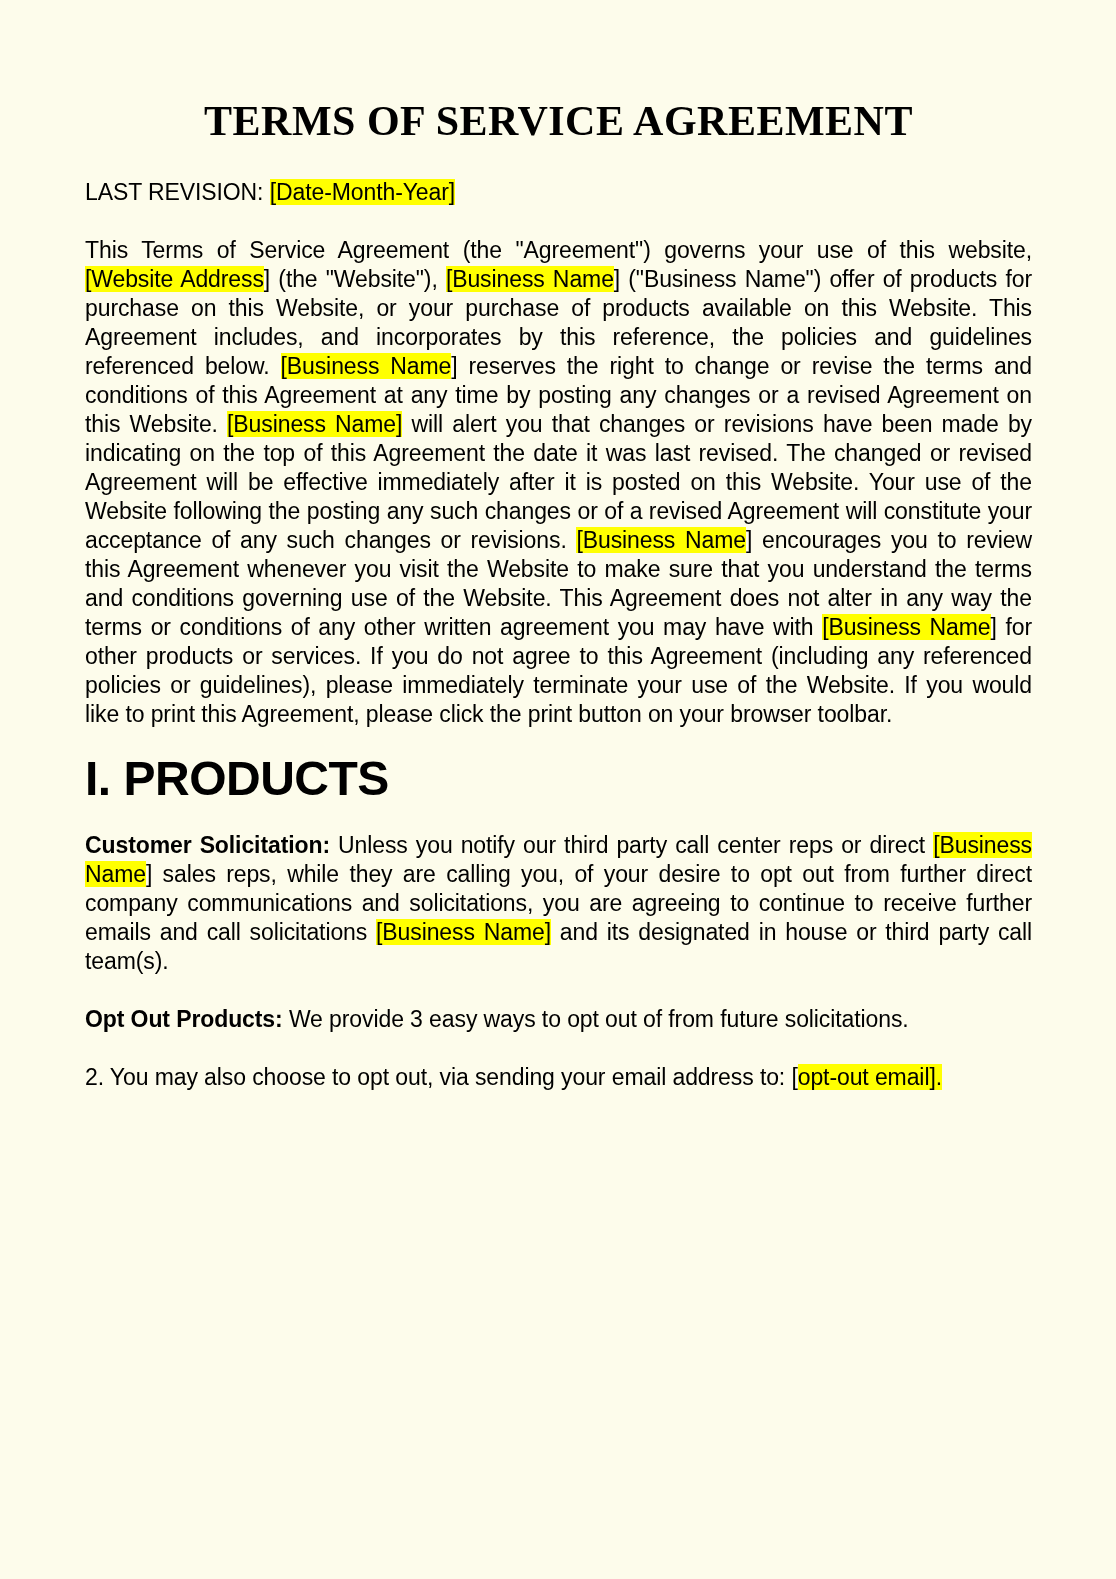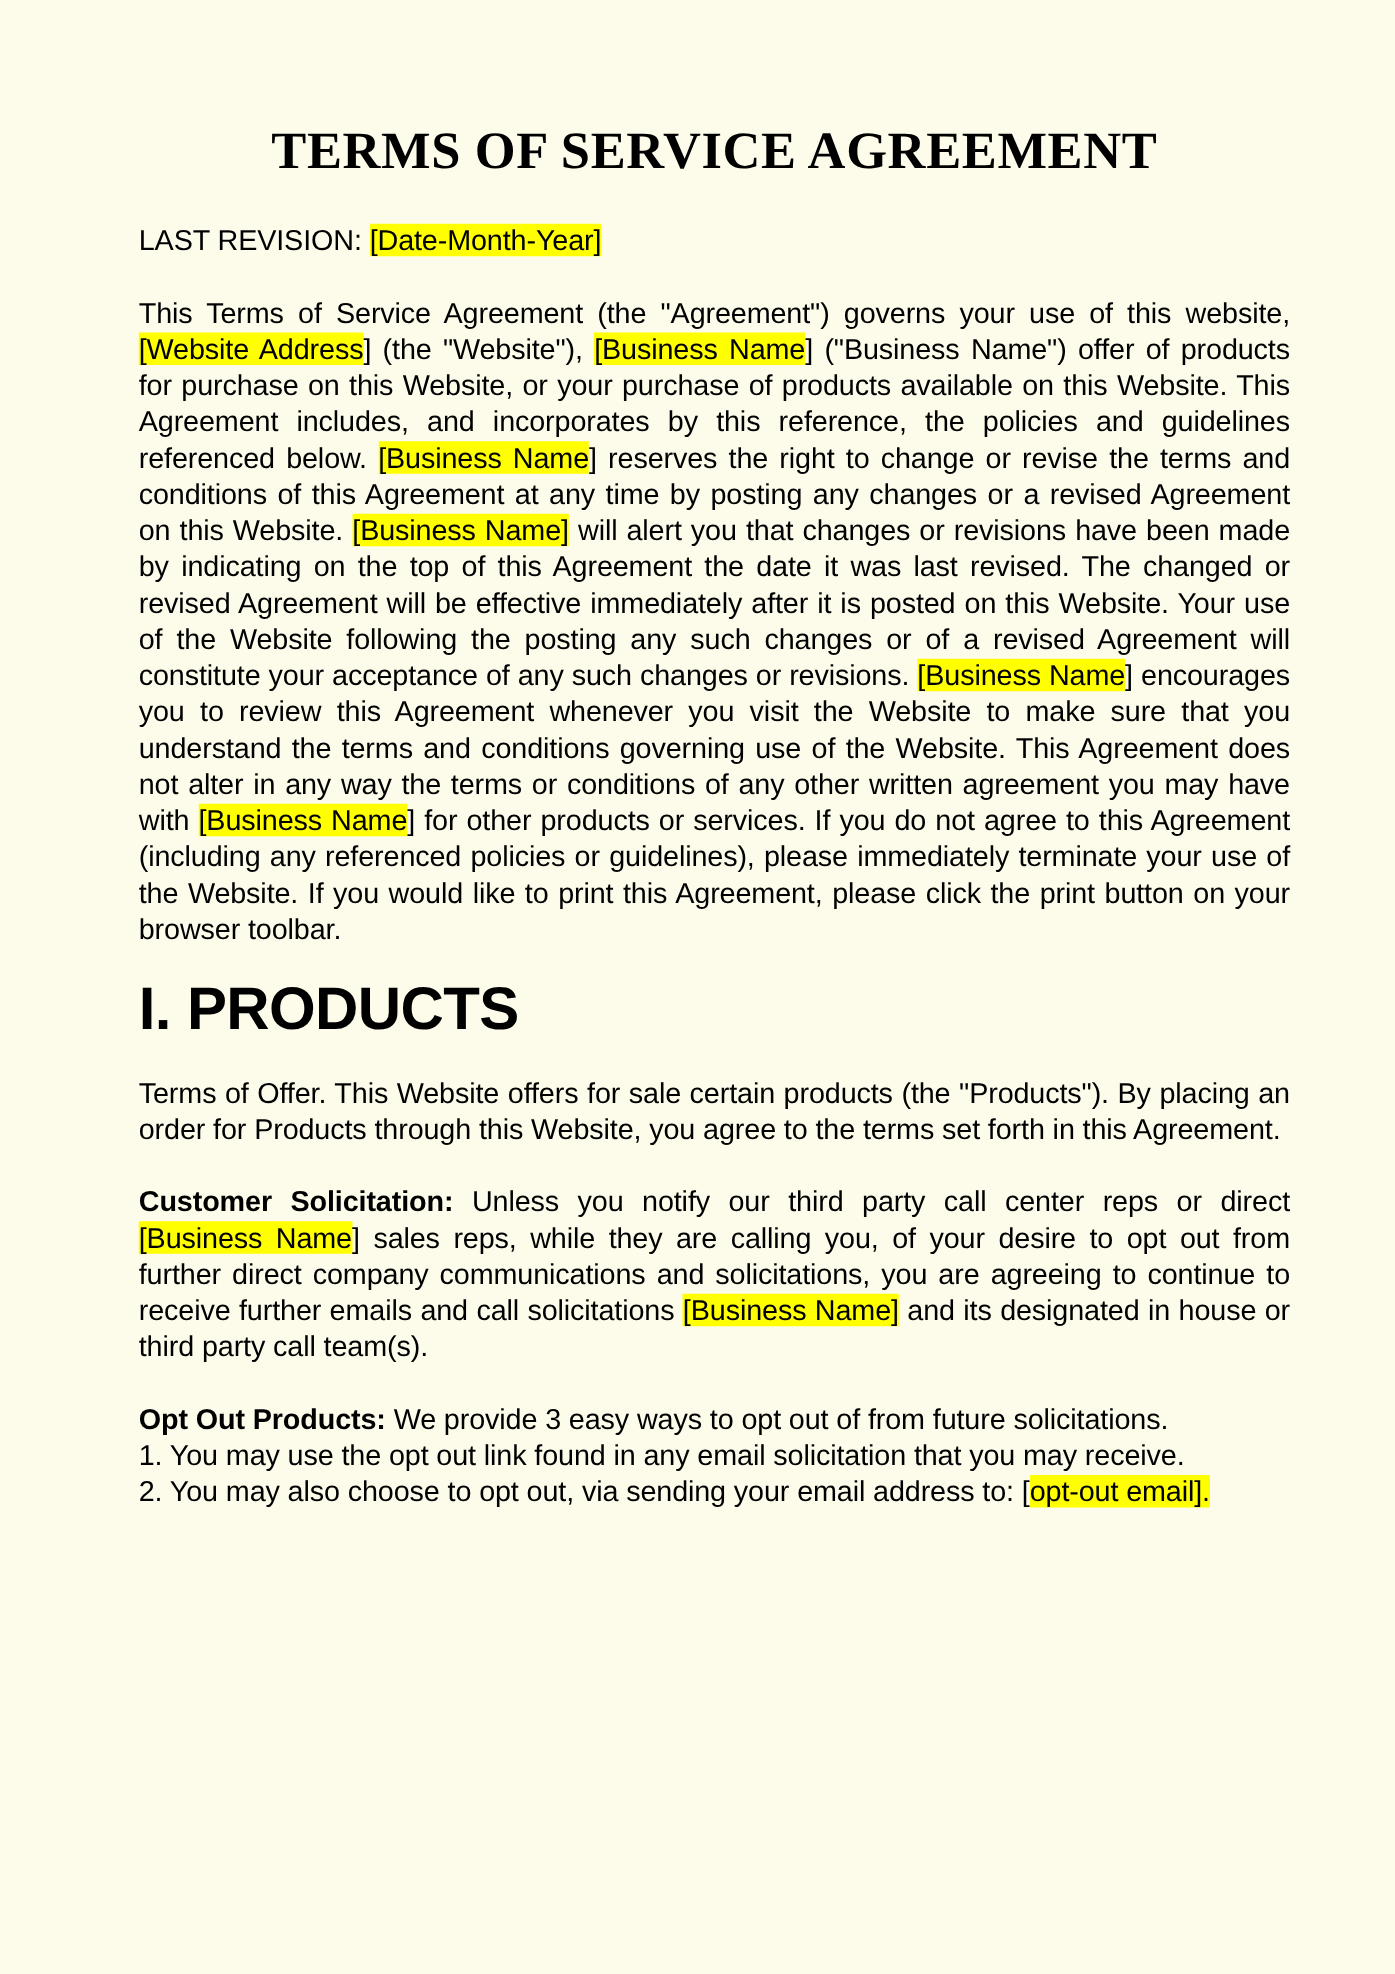--- a/index.html
+++ b/index.html
@@ -7,21 +7,21 @@
     padding: 0;
     background: #fdfceb;
   }
   .page {
     position: relative;
     width: 1116px;
     height: 1388px;
     box-sizing: border-box;
     background: #fdfceb;
     color: #000;
-    padding: 96px 84px 0 111px;
+    padding: 96px 84px 0 85px;
     overflow: hidden;
     font-family: "Liberation Sans", sans-serif;
   }
   .doc-title {
     font-family: "Liberation Serif", serif;
     font-weight: bold;
     font-size: 42px;
     line-height: 50px;
     text-align: center;
     margin: 0 0 32px 0;
@@ -48,17 +48,16 @@
 </style>
 </head>
 <body>
 
 <div class="page">
   <h1 class="doc-title">TERMS OF SERVICE AGREEMENT</h1>
   <div class="doc-body" id="doc-body">
       <p><span>LAST REVISION: </span><span class="hl">[Date-Month-Year]</span></p>
       <p><span>This Terms of Service Agreement (the "Agreement") governs your use of this website, </span><span class="hl">[Website Address</span><span>] (the "Website"), </span><span class="hl">[Business Name</span><span>] ("Business Name") offer of products for purchase on this Website, or your purchase of products available on this Website. This Agreement includes, and incorporates by this reference, the policies and guidelines referenced below. </span><span class="hl">[Business Name</span><span>] reserves the right to change or revise the terms and conditions of this Agreement at any time by posting any changes or a revised Agreement on this Website. </span><span class="hl">[Business Name]</span><span> will alert you that changes or revisions have been made by indicating on the top of this Agreement the date it was last revised. The changed or revised Agreement will be effective immediately after it is posted on this Website. Your use of the Website following the posting any such changes or of a revised Agreement will constitute your acceptance of any such changes or revisions. </span><span class="hl">[Business Name</span><span>] encourages you to review this Agreement whenever you visit the Website to make sure that you understand the terms and conditions governing use of the Website. This Agreement does not alter in any way the terms or conditions of any other written agreement you may have with </span><span class="hl">[Business Name</span><span>] for other products or services. If you do not agree to this Agreement (including any referenced policies or guidelines), please immediately terminate your use of the Website. If you would like to print this Agreement, please click the print button on your browser toolbar.</span></p>
       <h2 class="section-heading">I. PRODUCTS</h2>
-      <p><span>Terms of Offer. This Website offers for sale certain products (the "Products"). By placing an order for Products through this Website, you agree to the terms set forth in this Agreement.</span></p>
       <p><span class="b">Customer Solicitation:</span><span> Unless you notify our third party call center reps or direct </span><span class="hl">[Business Name</span><span>] sales reps, while they are calling you, of your desire to opt out from further direct company communications and solicitations, you are agreeing to continue to receive further emails and call solicitations </span><span class="hl">[Business Name]</span><span> and its designated in house or third party call team(s).</span></p>
-      <p><span class="b">Opt Out Products:</span><span> We provide 3 easy ways to opt out of from future solicitations.</span><br><span>1. You may use the opt out link found in any email solicitation that you may receive.</span><br><span>2. You may also choose to opt out, via sending your email address to: [</span><span class="hl">opt-out email].</span></p>
+      <p><span class="b">Opt Out Products:</span><span> We provide 3 easy ways to opt out of from future solicitations.</span><br><br><span>2. You may also choose to opt out, via sending your email address to: [</span><span class="hl">opt-out email].</span></p>
     </div>
 </div>
 
 </body></html>

